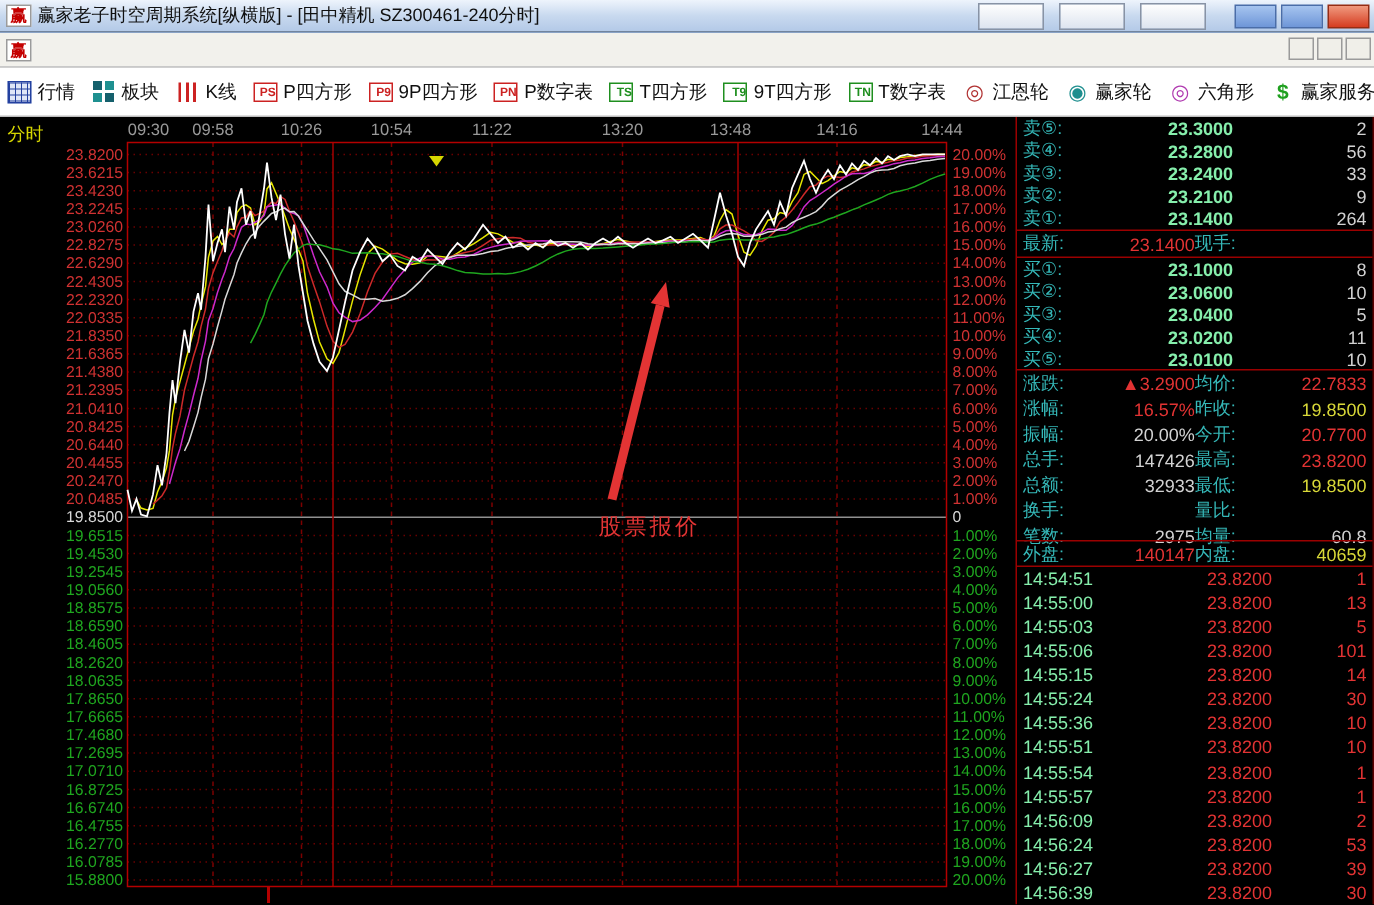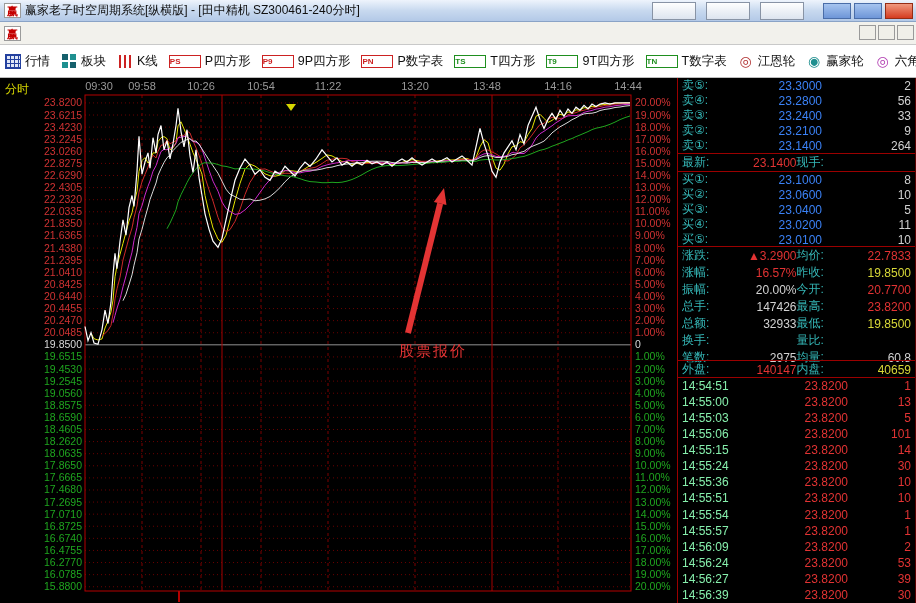--- a/index.html
+++ b/index.html
@@ -37,22 +37,22 @@
   .tb-icon{width:16px;height:15px;margin-right:4px;display:inline-flex;align-items:center;
     justify-content:center;box-sizing:border-box;}
   .tb-label{font-size:12.5px;color:#101010;white-space:nowrap;}
   .icon-grid{width:14px;height:13px;border:1px solid #23409f;
     background-image:linear-gradient(#23409f 1px,transparent 1px),linear-gradient(90deg,#23409f 1px,transparent 1px);
     background-size:4px 4px;background-color:#dfe6f7;}
   .icon-blocks{width:6px;height:6px;background:#15606c;box-shadow:8px 0 0 #1f9090,0 8px 0 #1f9090,8px 8px 0 #15606c;
     margin:-8px 8px 0 0;}
   .icon-kline{width:12px;height:13px;
     background:repeating-linear-gradient(90deg,#cc2222 0 2px,transparent 2px 5px);}
-  .icon-box{width:32px;height:13px;border:1px solid currentColor;font-size:8px;font-weight:bold;
-    line-height:11px;text-align:left;display:inline-block;}
+  .icon-box{width:16px;height:13px;border:1px solid currentColor;font-size:8px;font-weight:bold;
+    line-height:11px;text-align:right;display:inline-block;}
   .icon-wheel{font-size:14px;line-height:14px;font-weight:bold;}
   .icon-dollar{font-size:14px;font-weight:bold;}
 
   
   .chart-area{position:absolute;left:0;top:78px;width:677px;height:525px;background:#000;}
   .chart-area svg{position:absolute;left:0;top:0;}
   .mode-label{position:absolute;left:5px;top:3px;color:#d6d600;font-size:12px;}
   .legend{position:absolute;left:88px;top:19px;display:flex;white-space:nowrap;font-size:12px;
     pointer-events:none;}
   .legend span{margin-right:11px;}
@@ -69,21 +69,21 @@
   .s-val{text-align:right;white-space:nowrap;}
   #weibi-row{height:19px;border-bottom:1px solid #9b0000;}
   #sells{height:75px;display:flex;flex-direction:column;justify-content:space-around;}
   #latest-row{height:19px;border-top:1px solid #9b0000;border-bottom:1px solid #9b0000;}
   #buys{height:74px;display:flex;flex-direction:column;justify-content:space-around;}
   #stats{height:114px;border-top:1px solid #9b0000;display:flex;flex-direction:column;justify-content:space-around;}
   #wainei-row{height:18px;border-top:1px solid #9b0000;border-bottom:1px solid #9b0000;}
   #trades{flex:1;display:flex;flex-direction:column;justify-content:space-around;}
   .q-row{display:flex;align-items:center;padding:0 4px;height:15px;}
   .q-label{width:42px;color:#35b8b8;}
-  .q-price{width:98px;text-align:right;color:#3b82f6;}
+  .q-price{width:98px;text-align:right;color:#86efac;font-weight:bold;}
   .q-qty{flex:1;text-align:right;color:#d2d2d2;}
   .t-row{display:flex;align-items:center;padding:0 4px;}
   .t-time{width:74px;color:#86efac;}
   .t-price{width:92px;text-align:right;color:#e23333;}
   .t-qty{flex:1;text-align:right;color:#e23333;}
 </style>
 </head>
 <body>
 
 <div class="window">

